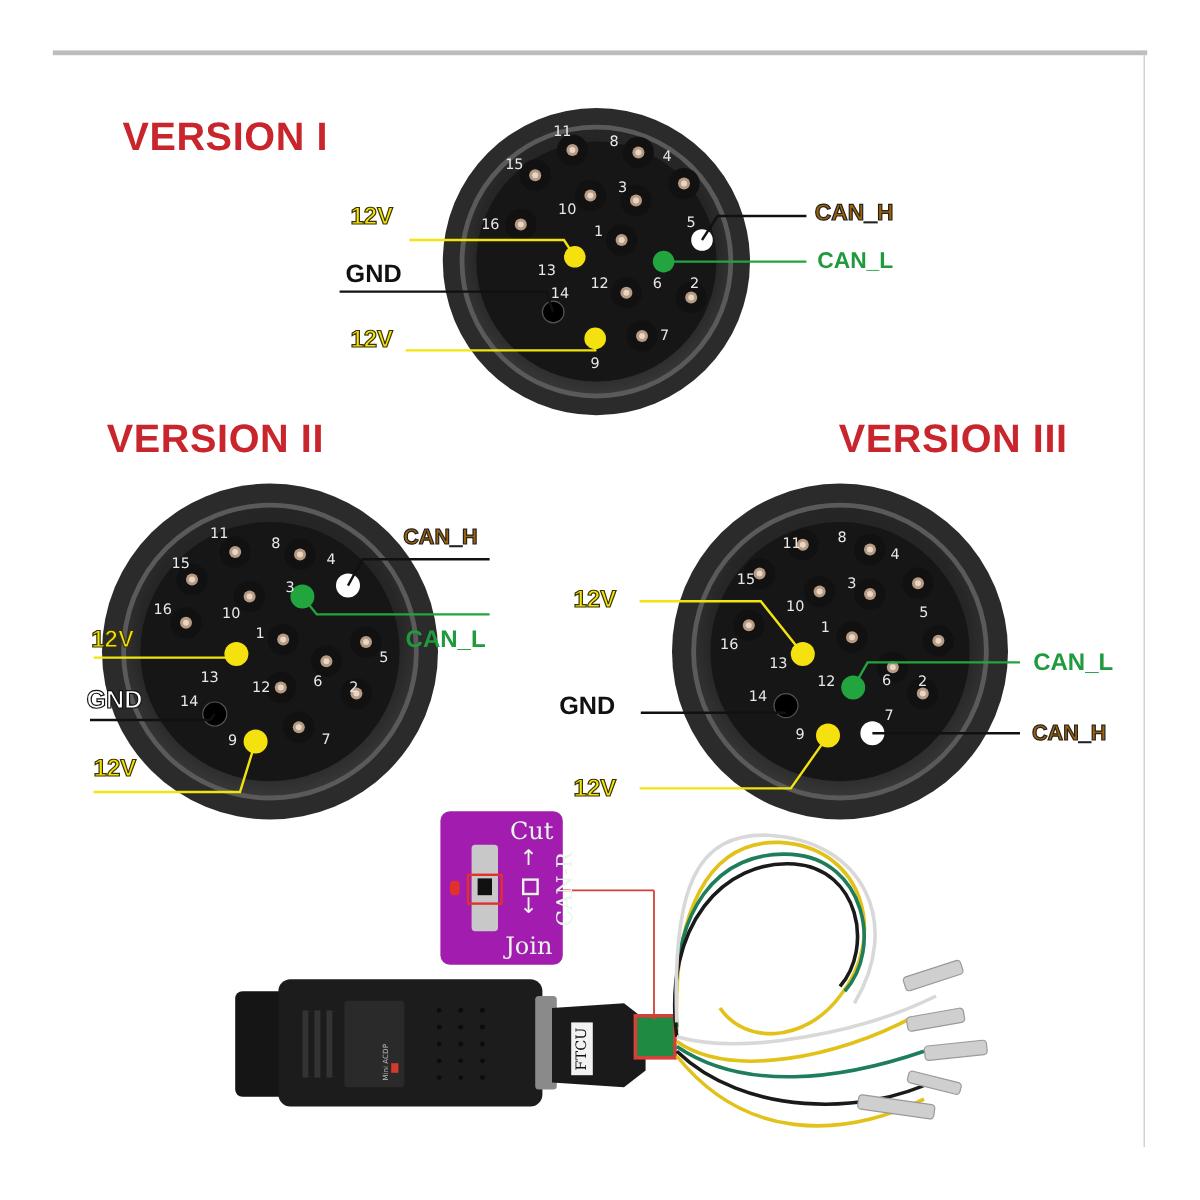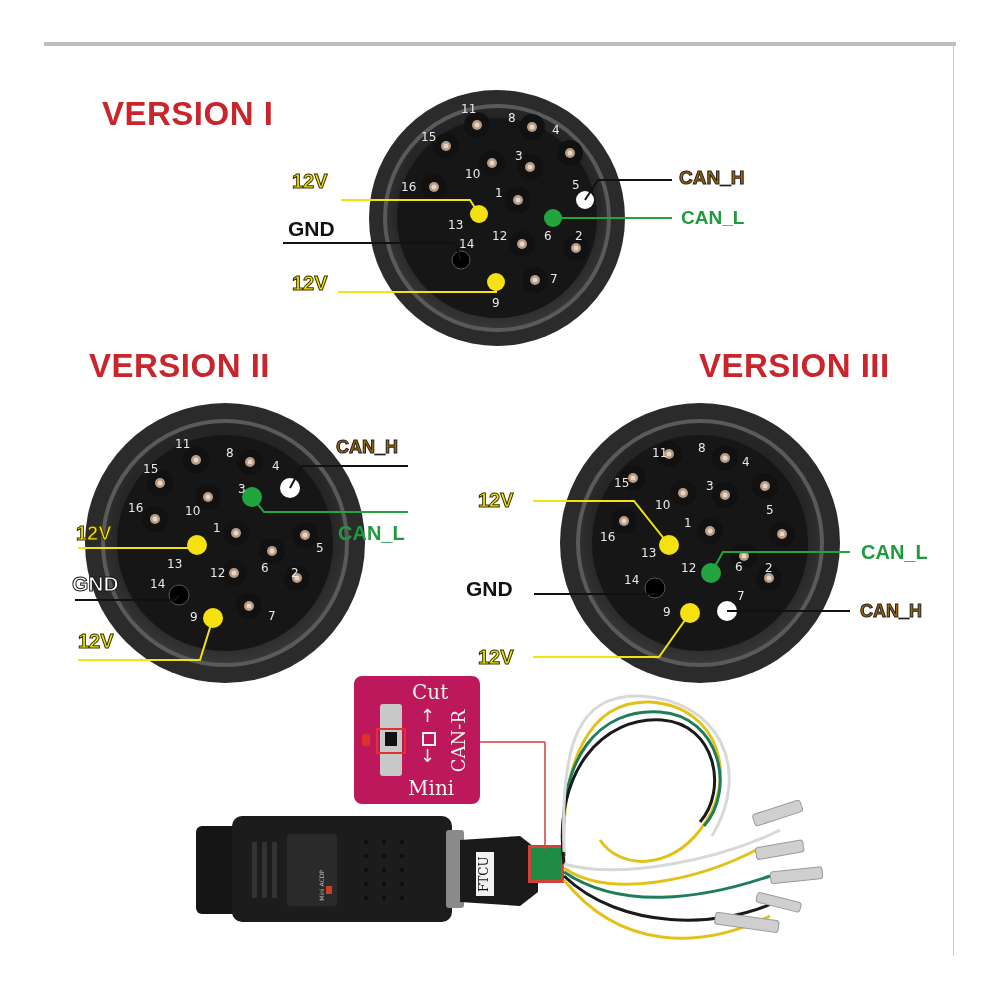--- a/index.html
+++ b/index.html
@@ -6,21 +6,21 @@
   body { width:1000px; height:1000px; position:relative; overflow:hidden; font-family:"DejaVu Sans", sans-serif; }
   .frame-top { position:absolute; left:44px; top:42px; width:912px; height:4px; background:#bdbdbd; }
   .frame-right { position:absolute; left:953px; top:44px; width:1px; height:912px; background:#c8c8c8; }
   .version-title { position:absolute; font-family:"Liberation Sans", sans-serif; font-weight:bold; color:#c8252c; font-size:33px; letter-spacing:0.5px; }
   .lbl { position:absolute; font-family:"Liberation Sans", sans-serif; font-weight:bold; font-size:21px; line-height:22px; white-space:nowrap; }
   .lbl.v12 { color:#f2e40e; -webkit-text-stroke:1px #3a3300; font-size:20px; }
   .lbl.gnd { color:#111; }
   .lbl.canh { color:#a16207; -webkit-text-stroke:1px #222; }
   .lbl.canl { color:#1f9a3d; }
   svg { position:absolute; left:0; top:0; }
-  .pcb { position:absolute; left:354px; top:676px; width:126px; height:128px; background:#be185d; border-radius:8px; }
+  .pcb { position:absolute; left:367px; top:676px; width:102px; height:128px; background:#a21caf; border-radius:8px; }
   .pcb-text { position:absolute; font-family:"DejaVu Serif", serif; color:#e8f5e8; }
 </style>
 </head>
 <body>
 
 <div class="frame-top"></div>
 <div class="frame-right"></div>
 
 <div class="version-title" style="left:102px;top:95px;">VERSION I</div>
 <div class="version-title" style="left:89px;top:347px;">VERSION II</div>
@@ -248,21 +248,21 @@
 <div class="lbl canl" style="left:338px;top:522px;font-size:20px;">CAN_L</div>
 
 <div class="lbl v12" style="left:478px;top:489px;">12V</div>
 <div class="lbl gnd" style="left:466px;top:578px;">GND</div>
 <div class="lbl v12" style="left:478px;top:646px;">12V</div>
 <div class="lbl canl" style="left:861px;top:541px;font-size:20px;">CAN_L</div>
 <div class="lbl canh" style="left:860px;top:600px;font-size:18px;">CAN_H</div>
 
 <div class="pcb">
   <div class="pcb-text" style="left:58px;top:4px;font-size:20px;">Cut</div>
-  <div class="pcb-text" style="left:54px;top:100px;font-size:20px;">Mini</div>
+  <div class="pcb-text" style="left:54px;top:100px;font-size:20px;">Join</div>
   <div class="pcb-text" style="left:94px;top:34px;font-size:18px;writing-mode:vertical-rl;transform:rotate(180deg);">CAN-R</div>
   <div style="position:absolute;left:26px;top:28px;width:22px;height:72px;background:#c8c8c8;border-radius:3px;">
     <div style="position:absolute;left:5px;top:28px;width:12px;height:14px;background:#111;"></div>
   </div>
   <div style="position:absolute;left:22px;top:52px;width:26px;height:22px;border:2px solid #e0312a;"></div>
   <div style="position:absolute;left:8px;top:58px;width:8px;height:12px;background:#e0312a;border-radius:3px;"></div>
   <div style="position:absolute;left:66px;top:32px;color:#e8f5e8;font-size:18px;line-height:16px;">↑</div>
   <div style="position:absolute;left:68px;top:56px;width:10px;height:10px;border:2px solid #e8f5e8;"></div>
   <div style="position:absolute;left:66px;top:72px;color:#e8f5e8;font-size:18px;line-height:16px;">↓</div>
 </div>

